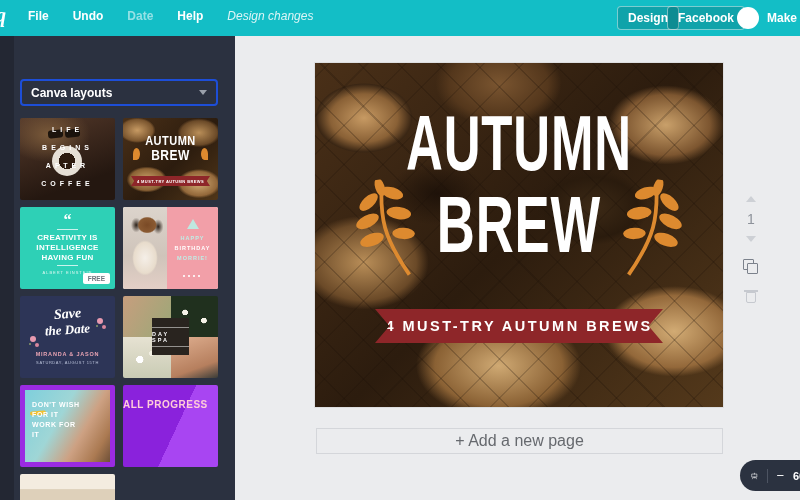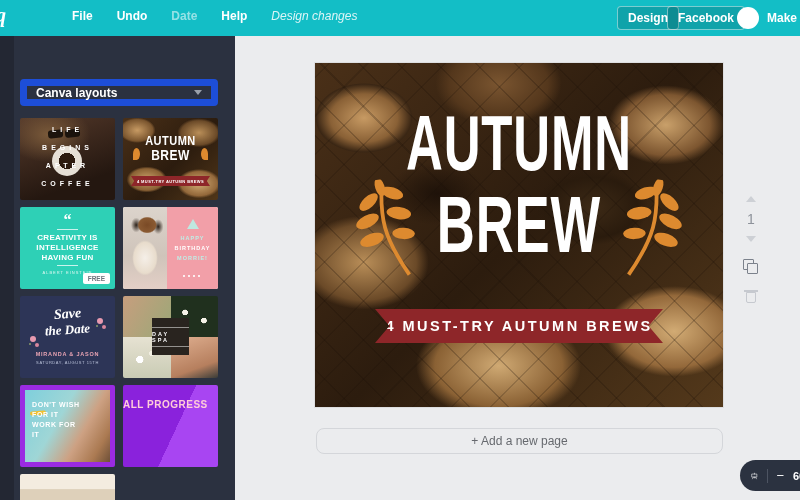--- a/index.html
+++ b/index.html
@@ -4,21 +4,21 @@
 <style>
   * { margin:0; padding:0; box-sizing:border-box; }
   html,body { width:800px; height:500px; overflow:hidden; background:#ebecee;
               font-family:"Liberation Sans", sans-serif; position:relative; }
 
   
   .topbar { position:absolute; left:0; top:0; width:800px; height:36px;
             background:#13bec6; color:#fff; z-index:30; }
   .logo-partial { position:absolute; left:-4px; top:4px; font-family:"Liberation Serif",serif;
                   font-style:italic; font-weight:700; font-size:20px; color:#fff; }
-  .menu { position:absolute; left:28px; top:0; height:32px; display:flex; align-items:center; gap:24px;margin-left:44px; }
+  .menu { position:absolute; left:28px; top:0; height:32px; display:flex; align-items:center; gap:24px; }
   .menu-item { font-size:12px; font-weight:700; color:#fff; cursor:pointer; }
   .menu-item.dim { opacity:.55; }
   .unsaved { font-size:12px; font-style:italic; font-weight:400; opacity:.85; }
   .doc-title { position:absolute; left:463px; top:0; height:36px; display:flex; align-items:center;
                font-size:12.5px; font-weight:700; color:#fff; }
   .tb-btn { position:absolute; top:6px; height:24px; padding:0 10px; font-size:12px; font-weight:700;
             color:#fff; background:rgba(0,0,0,.14); border:1px solid rgba(255,255,255,.45);
             border-radius:4px; cursor:pointer; font-family:"Liberation Sans",sans-serif; }
   .btn-share { left:617px; }
   .btn-download { left:667px; }
@@ -28,21 +28,21 @@
                  font-size:12px; font-weight:700; color:#fff; white-space:nowrap; }
 
   
   .sidebar { position:absolute; left:0; top:36px; width:235px; height:464px; background:#2b3140; z-index:20; }
   .edge-strip { position:absolute; left:0; top:0; width:14px; height:100%; background:#232733; }
   .search-input { position:absolute; left:20px; top:11px; width:198px; height:25px; border:none;
                   border-radius:4px; background:#fff; font-size:11px; padding:0 9px; color:#333;
                   font-family:"Liberation Sans",sans-serif; }
   .search-input::placeholder { color:#9aa0a8; }
   .layouts-select { position:absolute; left:20px; top:43px; width:198px; height:27px;
-                    border:7px solid #1d4ed8; border-radius:4px; display:flex; align-items:center;
+                    border:2px solid #1d4ed8; border-radius:4px; display:flex; align-items:center;
                     padding:0 9px; cursor:pointer; }
   .layouts-label { font-size:12px; font-weight:700; color:#fff; flex:1; }
   .chev-down { width:0; height:0; border-left:4px solid transparent; border-right:4px solid transparent;
                border-top:5px solid #9aa0ab; }
   .thumb-grid { position:absolute; left:20px; top:82px; width:198px; display:grid;
                 grid-template-columns:95px 95px; grid-auto-rows:82px; gap:7px 8px; }
   .thumb { position:relative; border-radius:2px; overflow:hidden; cursor:pointer; }
 
   
   .t-coffee { background:radial-gradient(ellipse 60px 40px at 30% 20%, #7a5a3a 0%, transparent 70%),
@@ -178,21 +178,21 @@
   .dt1 { top:46px; font-size:60px; }
   .dt2 { top:126px; font-size:62px; }
   .leaf { position:absolute; z-index:2; }
   .leaf-left { left:36px; top:116px; transform:rotate(-8deg); }
   .leaf-right { right:36px; top:116px; transform:scaleX(-1) rotate(-8deg); }
   .ribbon { position:absolute; left:60px; top:246px; width:288px; height:34px; background:#8e2629;
             clip-path:polygon(0 0,100% 0,95% 50%,100% 100%,0 100%,5% 50%); z-index:4;
             display:flex; align-items:center; justify-content:center; color:#fff; font-size:14.5px;
             font-weight:700; letter-spacing:2.5px; }
   .add-page { position:absolute; left:81px; top:392px; width:407px; height:26px; background:transparent;
-              border:1px solid #d4d6da; border-radius:8px; color:#66696e; font-size:12px;
+              border:1px solid #d4d6da; border-radius:0; color:#66696e; font-size:16px;
               font-family:"Liberation Sans",sans-serif; cursor:pointer; }
 
   
   .page-controls { position:absolute; left:505px; top:160px; width:22px; display:flex;
                    flex-direction:column; align-items:center; gap:9px; }
   .pc-chev-up { width:0; height:0; border-left:5px solid transparent; border-right:5px solid transparent;
                 border-bottom:6px solid #cdd0d5; cursor:pointer; }
   .pc-chev-down { width:0; height:0; border-left:5px solid transparent; border-right:5px solid transparent;
                   border-top:6px solid #cdd0d5; cursor:pointer; }
   .pc-num { font-size:14px; color:#8d929a; }

